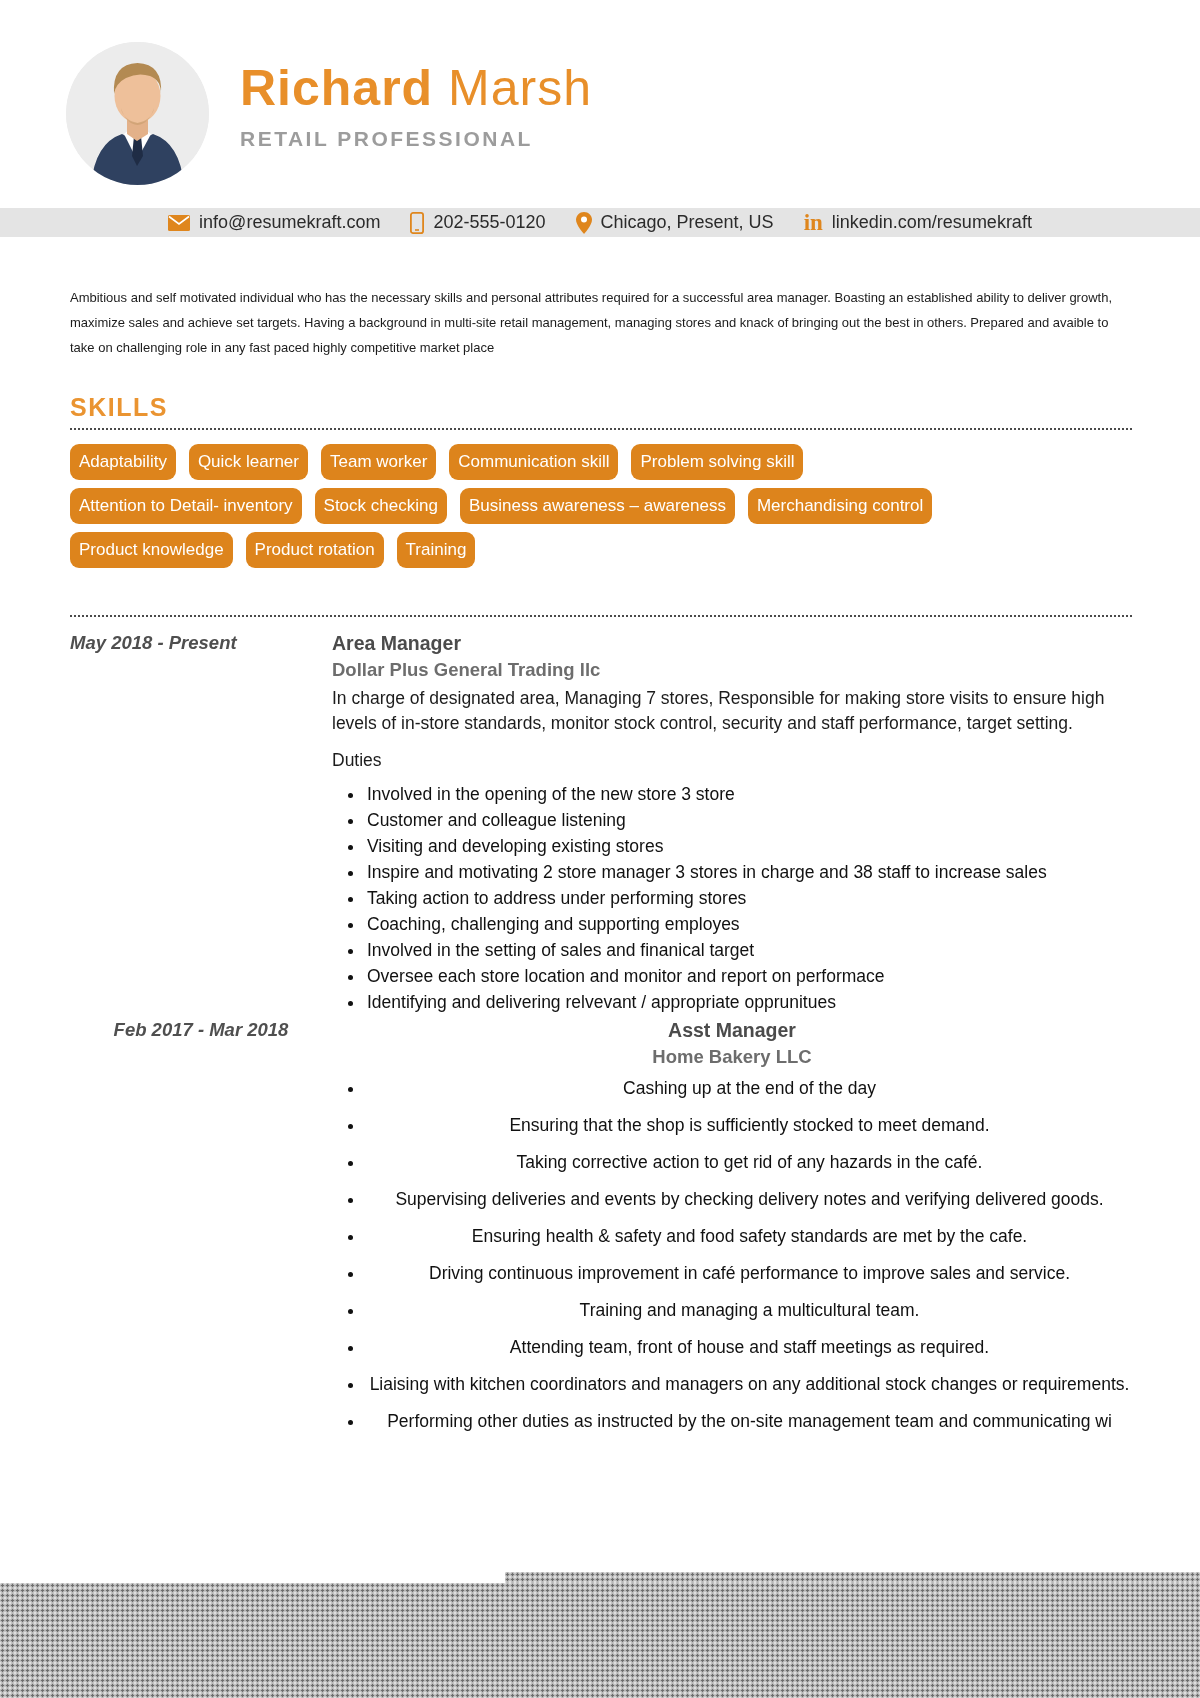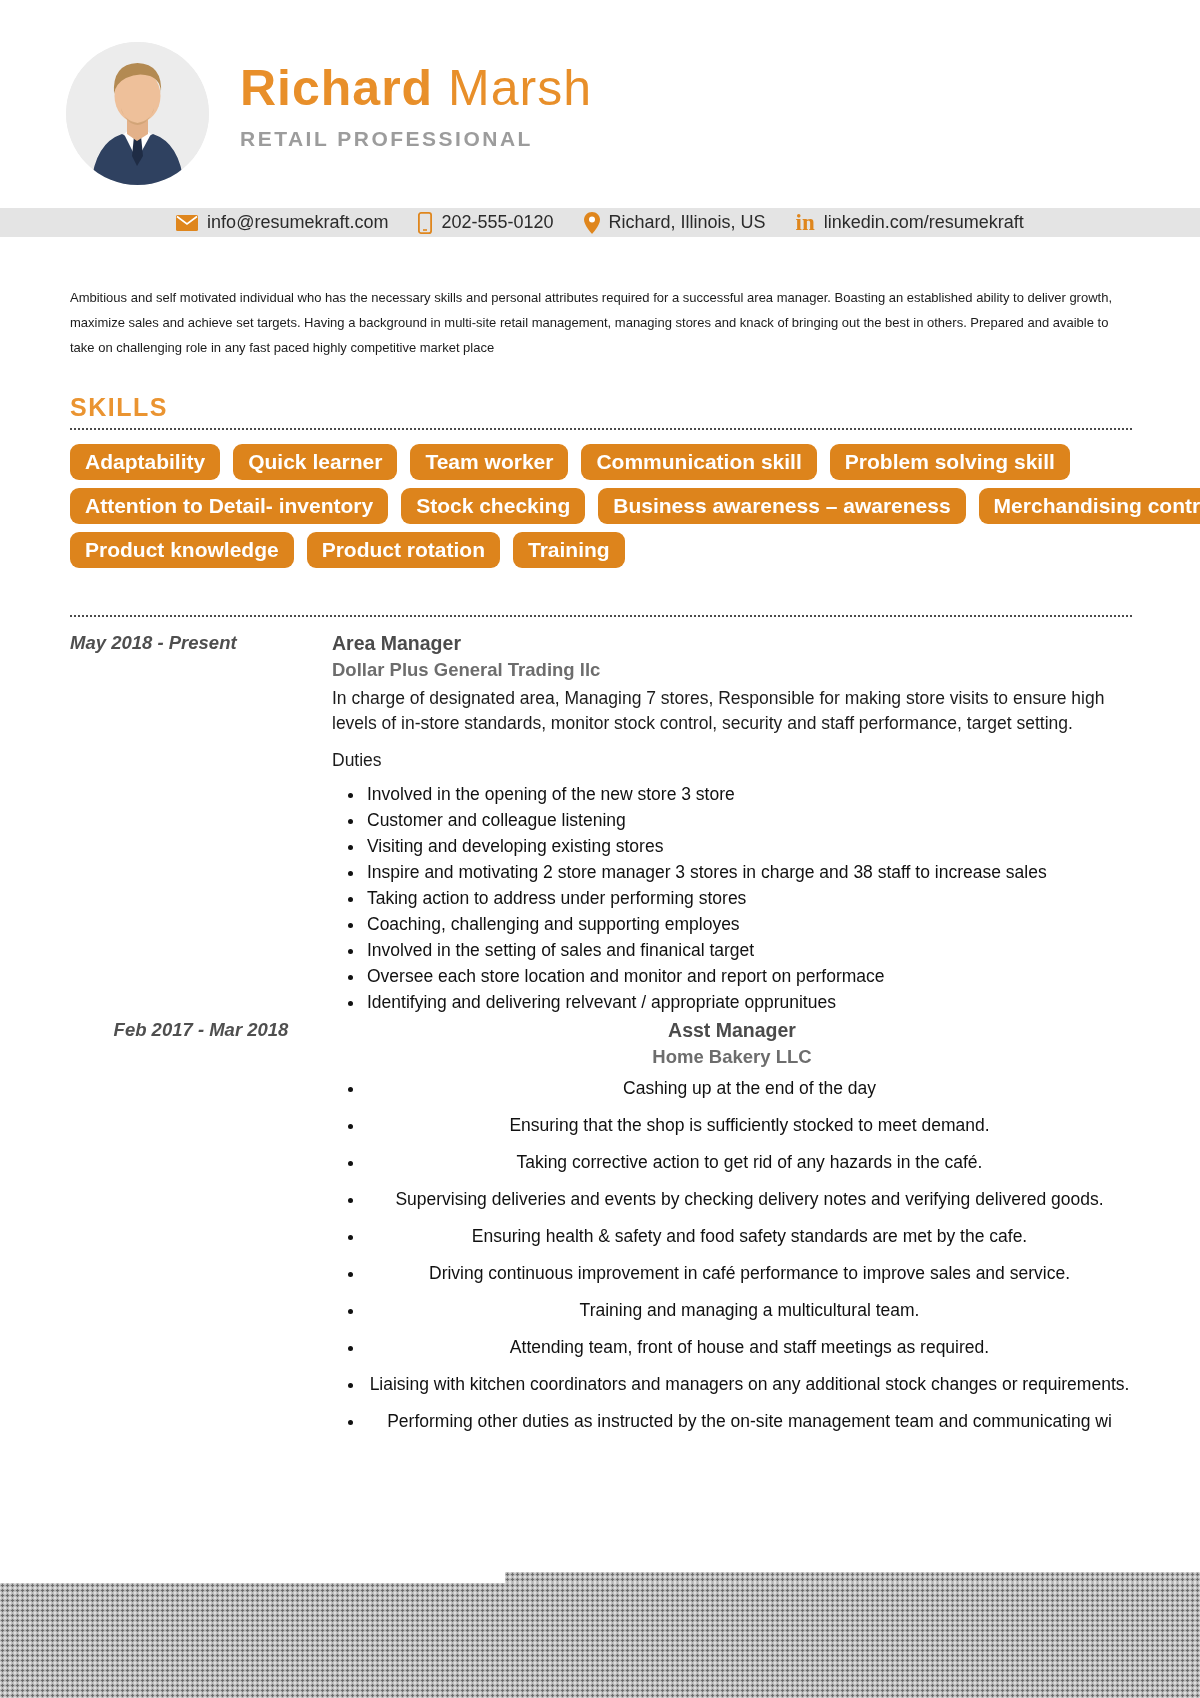--- a/index.html
+++ b/index.html
@@ -75,26 +75,25 @@
     letter-spacing: 1.5px;
   }
   .rule { border-bottom: 2px dotted #4a4a4a; margin-top: 7px; }
 
   .section-skills { margin-top: 33px; }
   .pill-rows { margin-top: 14px; }
   .pill-row { display: flex; gap: 13px; margin-bottom: 8px; }
   .pill {
     background: #dd841c;
     color: #ffffff;
-    font-size: 21px;
+    font-size: 17px;
     height: 36px; line-height: 36px;
-    padding: 0 15px;
+    padding: 0 9px;
     border-radius: 9px;
     white-space: nowrap;
-    font-weight: bold;
   }
 
   .section-exp { margin-top: 47px; }
   .entry { display: flex; margin-top: 13px; }
   .entry.second { margin-top: 1px; text-align: center; }
   .dates {
     width: 262px; flex: 0 0 262px;
     font-size: 18.5px; font-weight: 700; font-style: italic;
     color: #4f4f4f;
     padding-top: 2px;
@@ -169,21 +168,21 @@
         <rect x="0.9" y="0.9" width="12.2" height="20.2" rx="2.2" fill="none" stroke="#df861d" stroke-width="1.8"></rect>
         <line x1="5" y1="18" x2="9" y2="18" stroke="#df861d" stroke-width="1.6"></line>
       </svg>
       <span class="txt">202-555-0120</span>
     </div>
     <div class="contact-item">
       <svg width="16" height="22" viewBox="0 0 16 22">
         <path d="M8 0 C3.6 0 0 3.4 0 7.8 C0 13.4 8 22 8 22 C8 22 16 13.4 16 7.8 C16 3.4 12.4 0 8 0 Z" fill="#df861d"></path>
         <circle cx="8" cy="7.6" r="3" fill="#ffffff"></circle>
       </svg>
-      <span class="txt">Richard, Illinois, US</span>
+      <span class="txt">Chicago, Present, US</span>
     </div>
     <div class="contact-item">
       <span class="in-glyph">in</span>
       <span class="txt">linkedin.com/resumekraft</span>
     </div>
   </div>
 
   <div class="main">
 
     <p class="summary">Ambitious and self motivated individual who has the necessary skills and personal attributes required for a successful area manager. Boasting an established ability to deliver growth, maximize sales and achieve set targets. Having a background in multi-site retail management, managing stores and knack of bringing out the best in others. Prepared and avaible to take on challenging role in any fast paced highly competitive market place</p>

